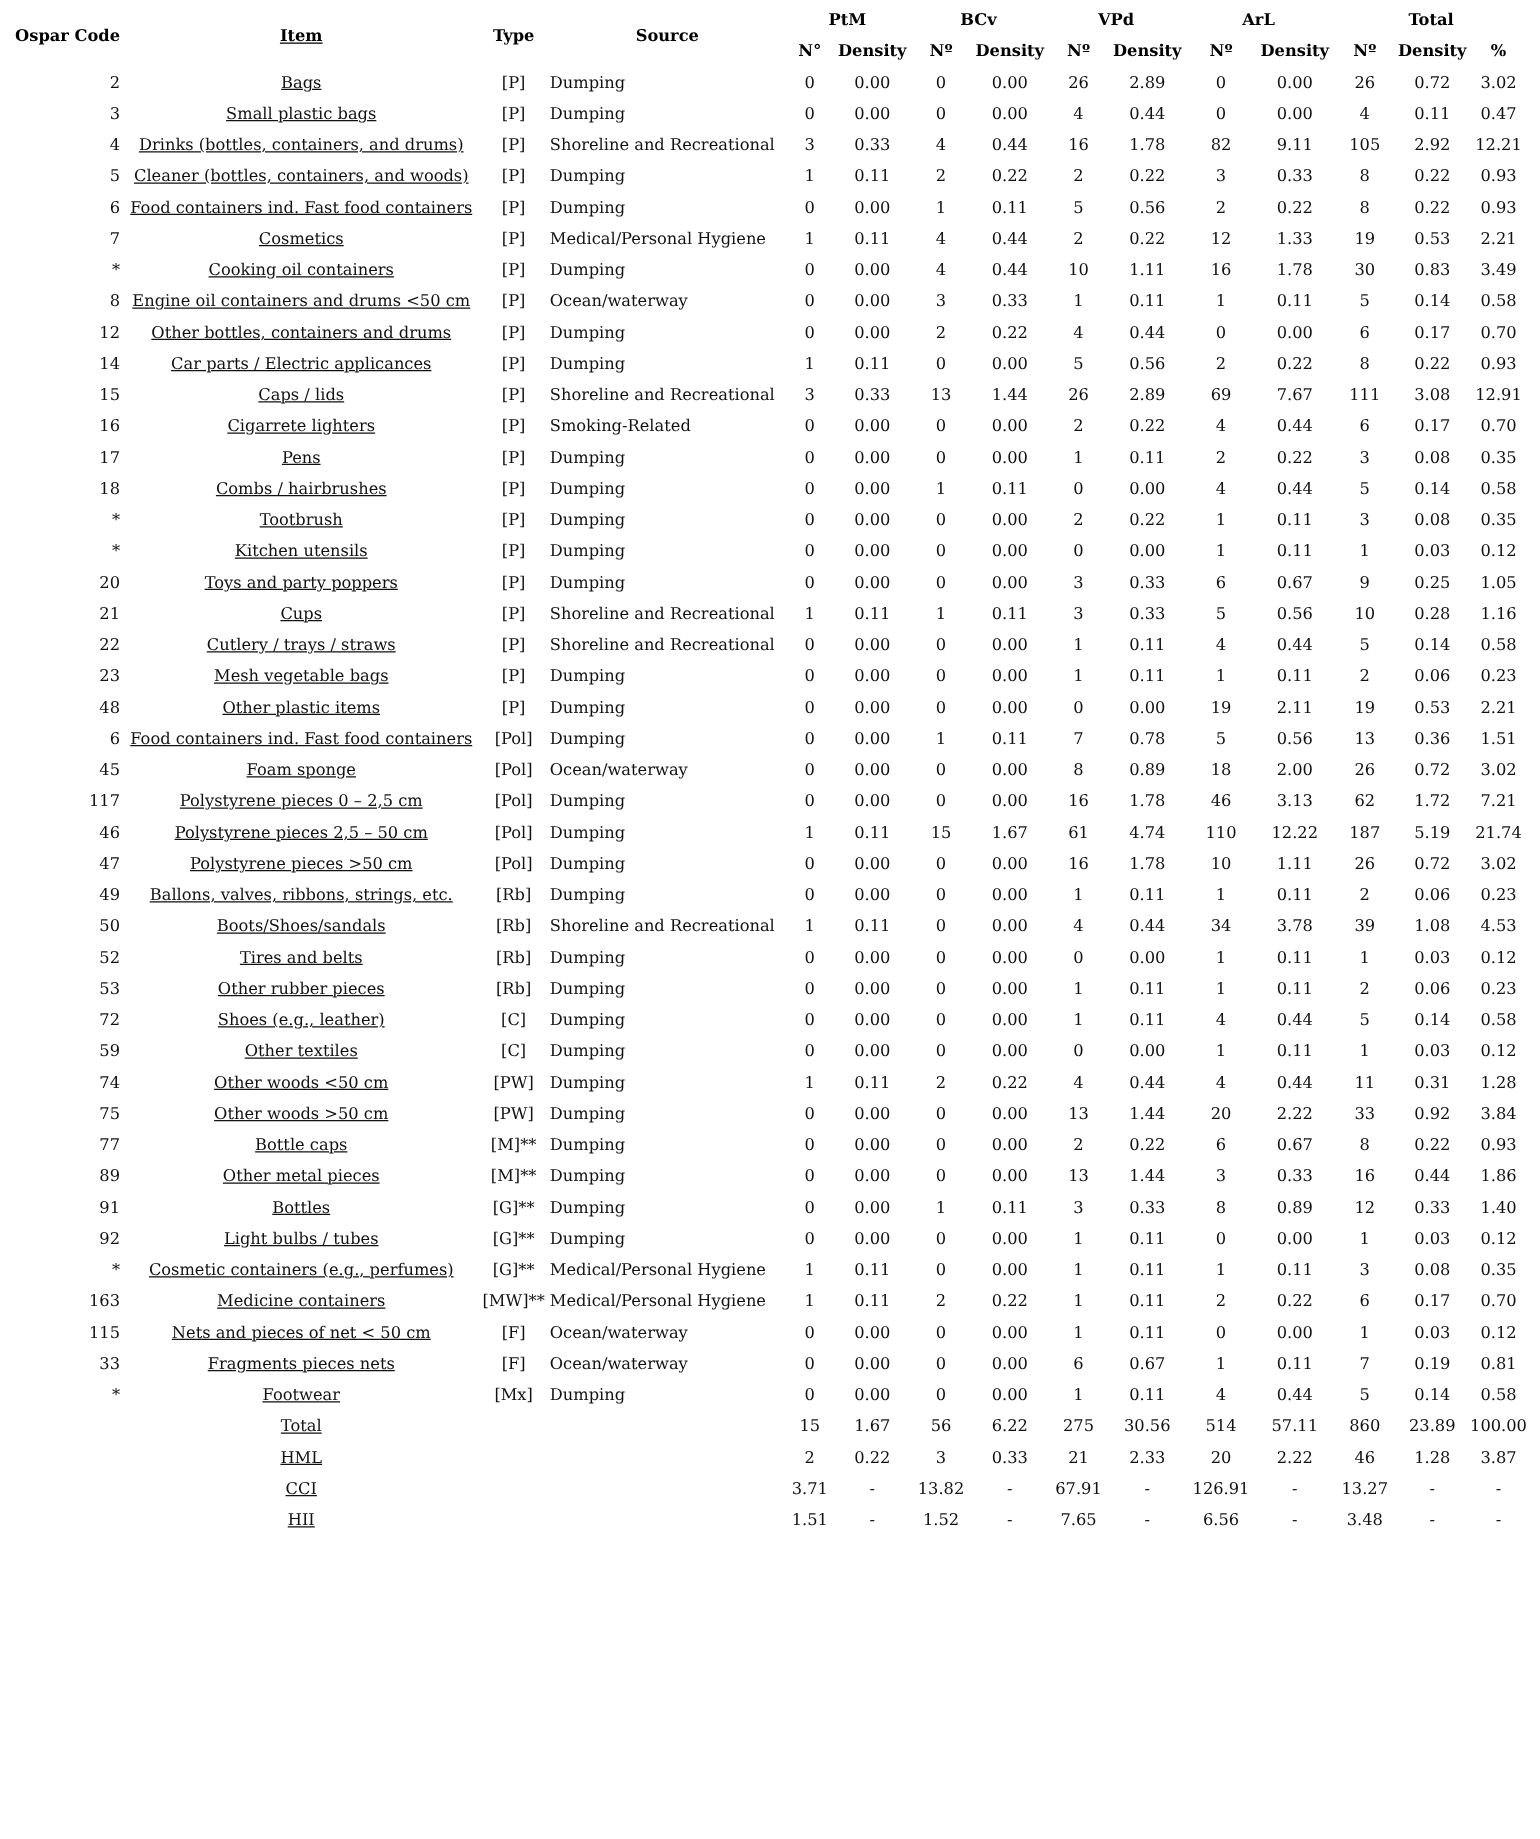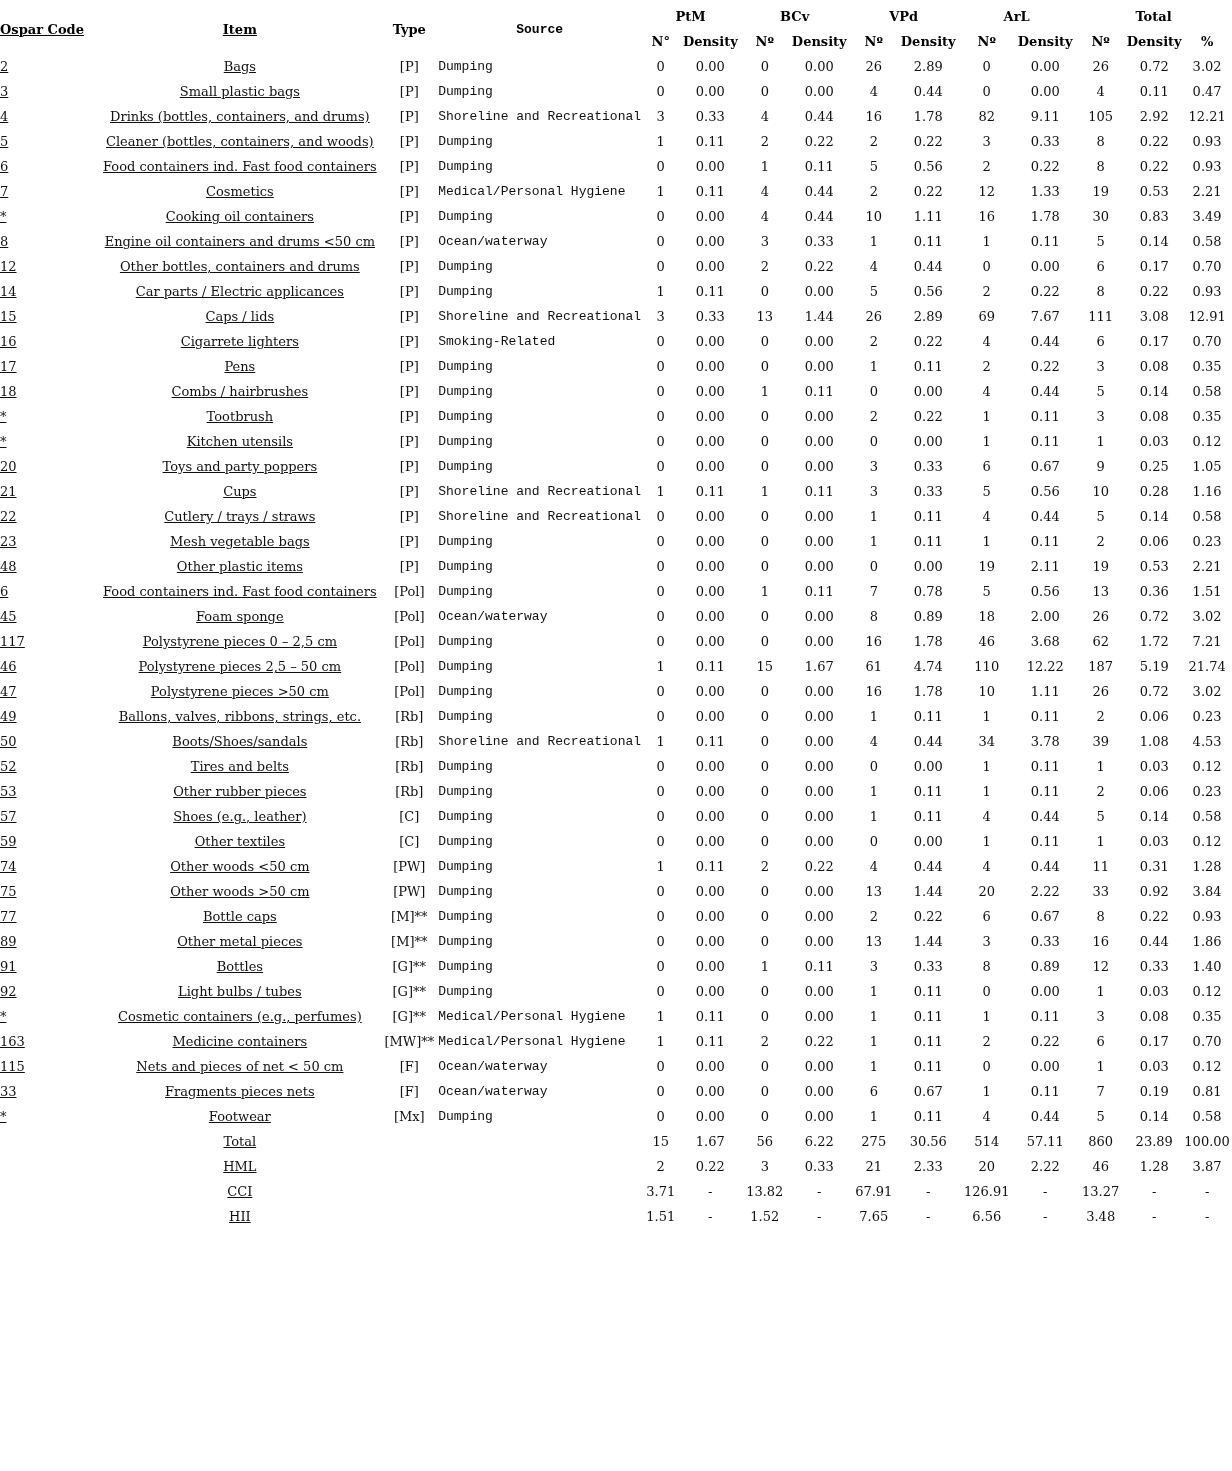--- a/index.html
+++ b/index.html
@@ -9,24 +9,24 @@
       color: #000; position: relative;
     }
     table {
       position: absolute; left: 0; top: 4px;
       border-collapse: collapse;
       font-family: "DejaVu Serif", "Liberation Serif", serif;
       font-size: 13px; font-weight: 300;
     }
     td, th { padding: 0; white-space: nowrap; height: 25px; line-height: 25px; }
     th { font-weight: bold; font-size: 13px; }
-    .c-code { width: 96px; text-align: left; text-decoration: underline; }
+    .c-code { width: 96px; text-align: right; }
     .c-item { width: 290px; text-align: left; padding-left: 0; text-decoration: underline; }
     .c-type { width: 46px; text-align: center; }
-    .c-src { width: 188px; text-align: left; padding-left: 4px; font-family: Liberation Mono, monospace; }
+    .c-src { width: 188px; text-align: left; padding-left: 4px; }
     .c-n { text-align: center; }
     .c-d { text-align: center; }
     td.c-item { padding-left: 0; text-align: center; }
     .w-pn { width: 40px; } .w-pd { width: 60px; }
     .w-bn { width: 50px; } .w-bd { width: 60px; }
     .w-vn { width: 50px; } .w-vd { width: 60px; }
     .w-an { width: 58px; } .w-ad { width: 60px; }
     .w-tn { width: 52px; } .w-td { width: 56px; }
     .w-tp { width: 50px; }
     tbody td { color: #111; }
@@ -458,21 +458,21 @@
         <td class="c-item">Polystyrene pieces 0 – 2,5 cm</td>
         <td class="c-type">[Pol]</td>
         <td class="c-src">Dumping</td>
         <td class="c-n w-pn">0</td>
         <td class="c-n w-pd">0.00</td>
         <td class="c-n w-bn">0</td>
         <td class="c-n w-bd">0.00</td>
         <td class="c-n w-vn">16</td>
         <td class="c-n w-vd">1.78</td>
         <td class="c-n w-an">46</td>
-        <td class="c-n w-ad">3.68</td>
+        <td class="c-n w-ad">3.13</td>
         <td class="c-n w-tn">62</td>
         <td class="c-n w-td">1.72</td>
         <td class="c-n w-tp">7.21</td>
       </tr>
       <tr>
         <td class="c-code">46</td>
         <td class="c-item">Polystyrene pieces 2,5 – 50 cm</td>
         <td class="c-type">[Pol]</td>
         <td class="c-src">Dumping</td>
         <td class="c-n w-pn">1</td>
@@ -566,21 +566,21 @@
         <td class="c-n w-bd">0.00</td>
         <td class="c-n w-vn">1</td>
         <td class="c-n w-vd">0.11</td>
         <td class="c-n w-an">1</td>
         <td class="c-n w-ad">0.11</td>
         <td class="c-n w-tn">2</td>
         <td class="c-n w-td">0.06</td>
         <td class="c-n w-tp">0.23</td>
       </tr>
       <tr>
-        <td class="c-code">57</td>
+        <td class="c-code">72</td>
         <td class="c-item">Shoes (e.g., leather)</td>
         <td class="c-type">[C]</td>
         <td class="c-src">Dumping</td>
         <td class="c-n w-pn">0</td>
         <td class="c-n w-pd">0.00</td>
         <td class="c-n w-bn">0</td>
         <td class="c-n w-bd">0.00</td>
         <td class="c-n w-vn">1</td>
         <td class="c-n w-vd">0.11</td>
         <td class="c-n w-an">4</td>

